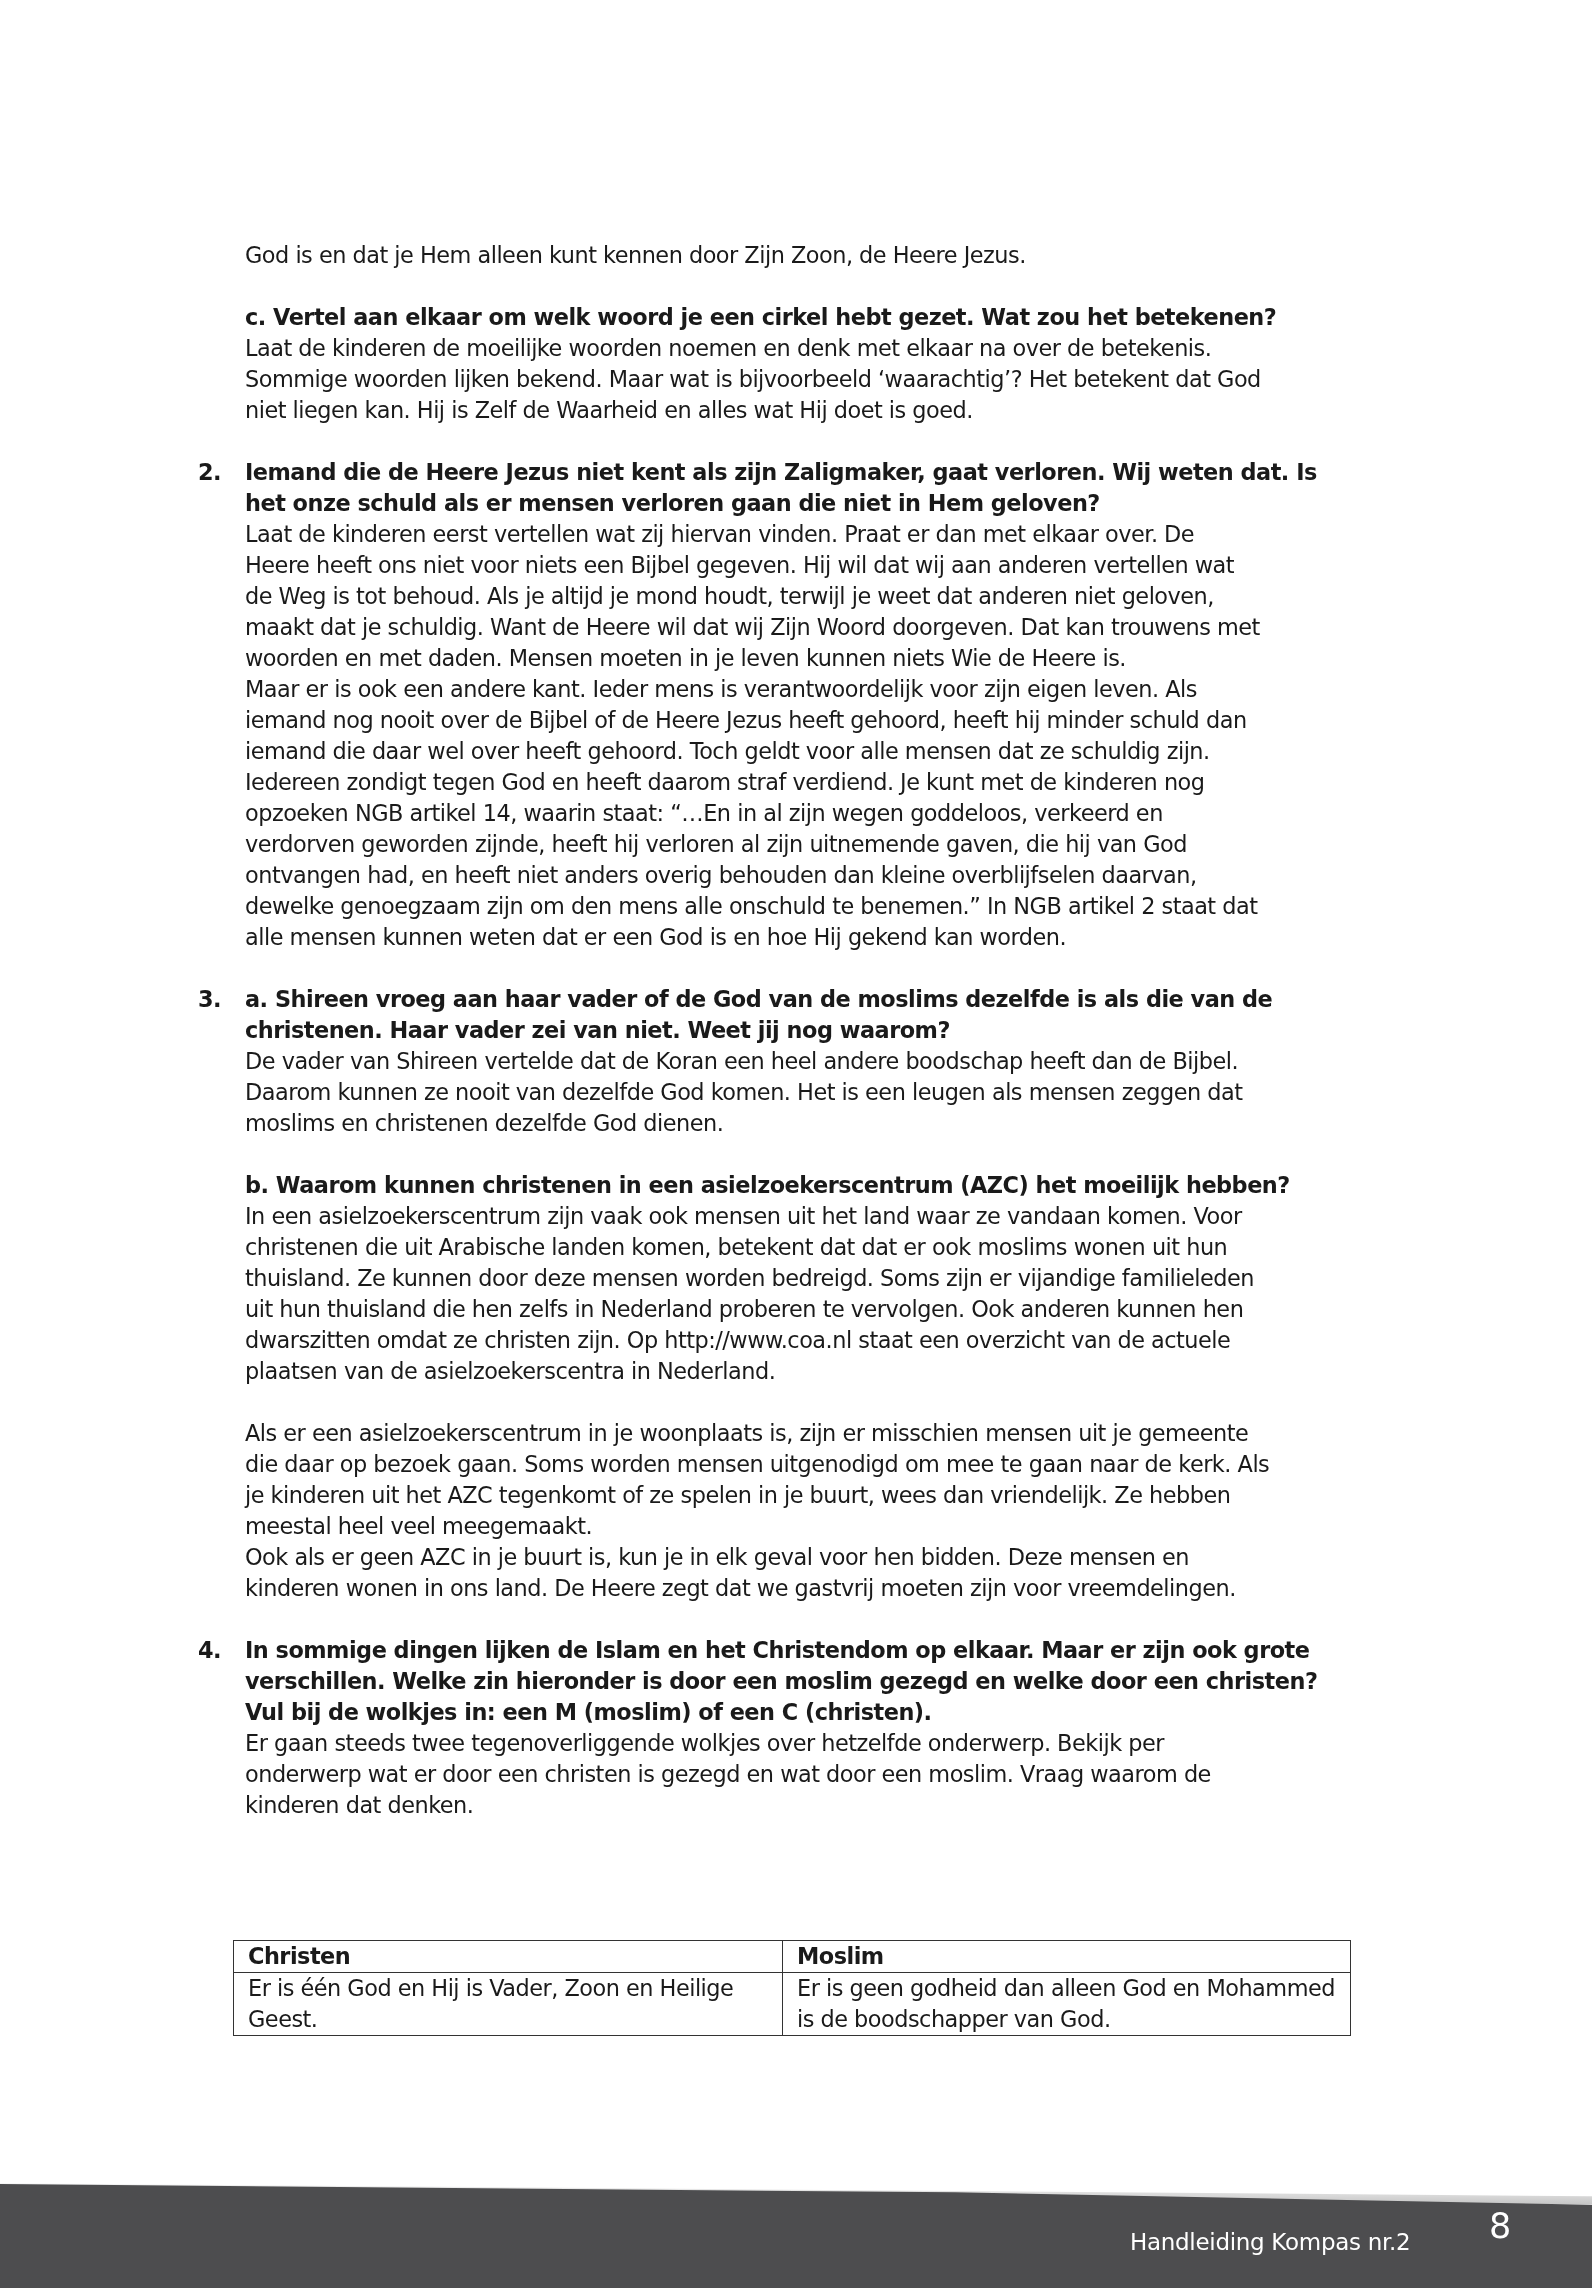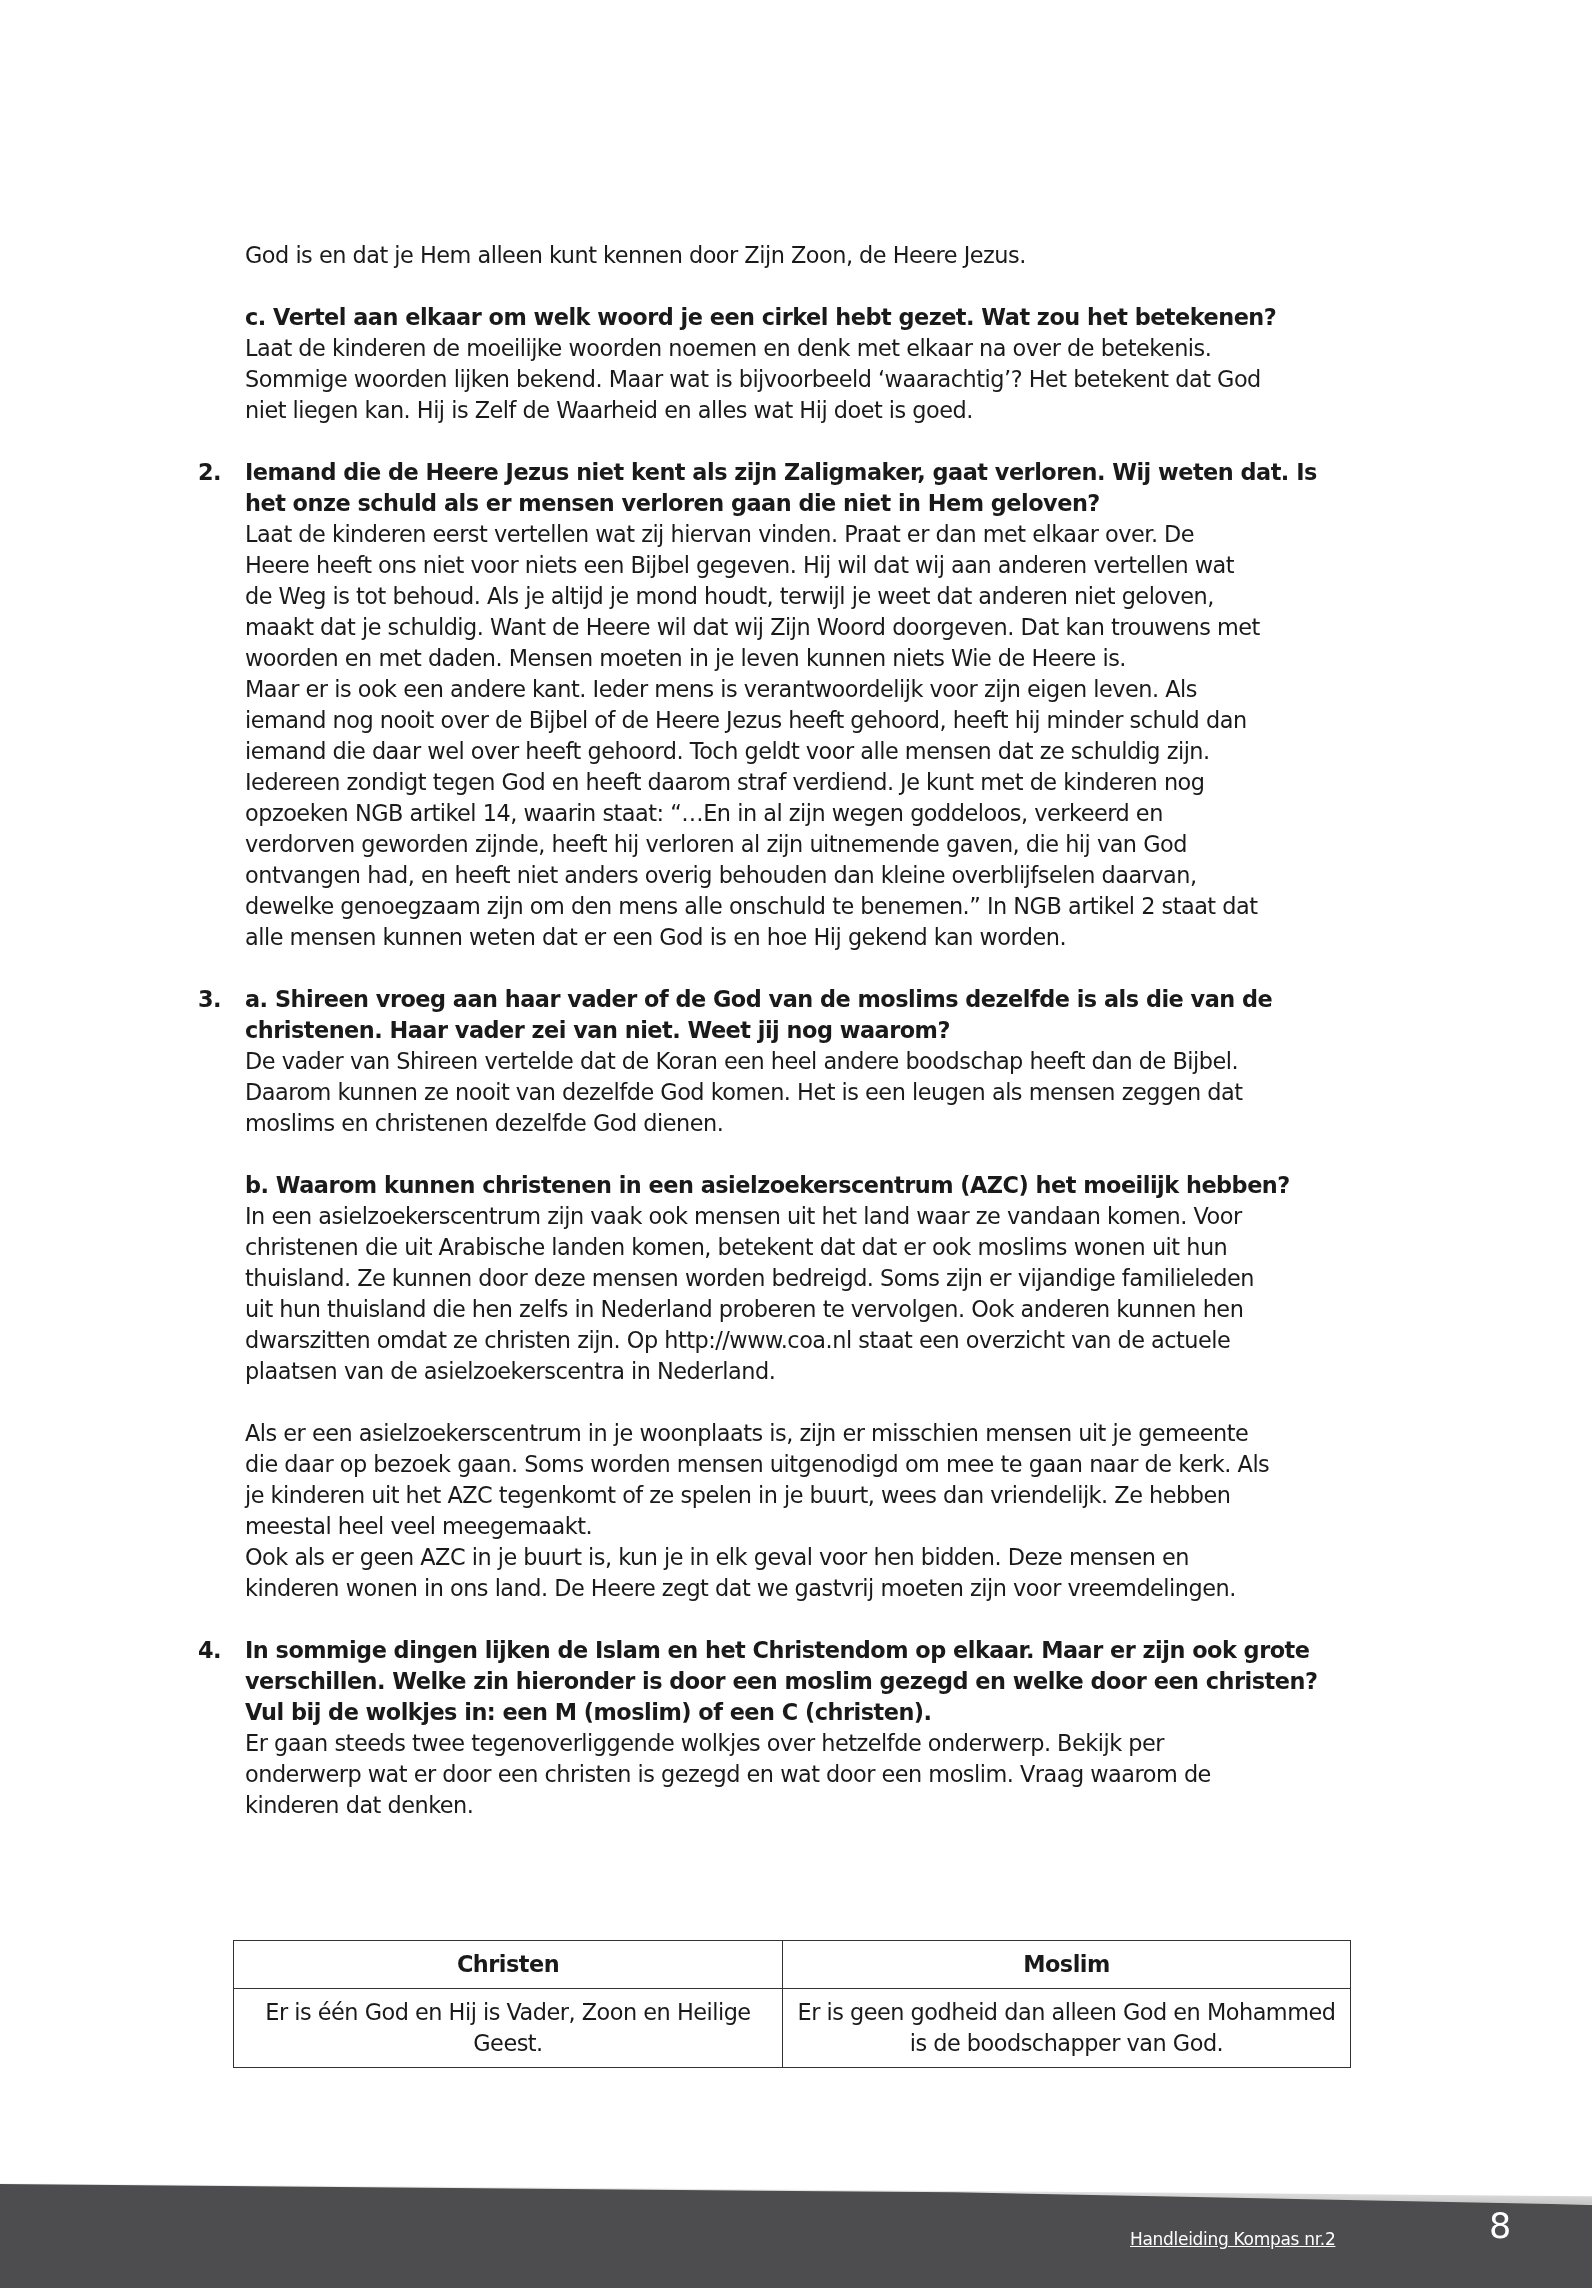--- a/index.html
+++ b/index.html
@@ -8,30 +8,30 @@
   .page { position: absolute; left: 0; top: 14px; width: 1592px; height: 2295px; }
   .content { position: absolute; left: 198px; top: 226px; width: 1208px;
              font-size: 22.4px; line-height: 31px; letter-spacing: -0.5px; }
   .p { margin: 0; padding-left: 47px; }
   .bold { font-weight: bold; }
   .gap { height: 31px; }
   .item { position: relative; }
   .num { position: absolute; left: 0; top: 0; font-weight: bold; }
   table.cmp { position: absolute; left: 233px; top: 1926px; width: 1118px;
               border-collapse: collapse; font-size: 22.4px; line-height: 31px; letter-spacing: -0.5px; }
-  table.cmp td, table.cmp th { border: 1.7px solid #333; padding: 8px 14px; vertical-align: top; text-align: center; }
+  table.cmp td, table.cmp th { border: 1.7px solid #333; padding: 0 14px; vertical-align: top; text-align: left; }
   table.cmp th { font-weight: bold; height: 31px; }
   table.cmp th:first-child, table.cmp td:first-child { width: 520px; }
   .footer-shadow { position: absolute; left: 0; top: 2164px; width: 1592px; height: 26px;
                    background: linear-gradient(to bottom, rgba(255,255,255,0), rgba(160,160,160,0.6)); 
                    clip-path: polygon(0 20%, 100% 70%, 100% 100%, 0 100%); }
   .footer { position: absolute; left: 0; top: 2170px; width: 1592px; height: 104px;
             background: #4d4d4f; clip-path: polygon(0 0, 60% 8%, 100% 20%, 100% 100%, 0 100%); }
-  .footer-title { position: absolute; left: 1130px; top: 2215px; color: #ffffff; font-size: 17px;
-                  letter-spacing: -0.3px; text-decoration: underline; }
+  .footer-title { position: absolute; left: 1130px; top: 2215px; color: #ffffff; font-size: 23px;
+                  letter-spacing: -0.3px; }
   .page-num { position: absolute; left: 1489px; top: 2192px; color: #ffffff; font-size: 35px; }
 </style>
 </head>
 <body>
 
 <div class="page">
   <div class="content">
 
     <p class="p">God is en dat je Hem alleen kunt kennen door Zijn Zoon, de Heere Jezus.</p>
     <div class="gap"></div>

